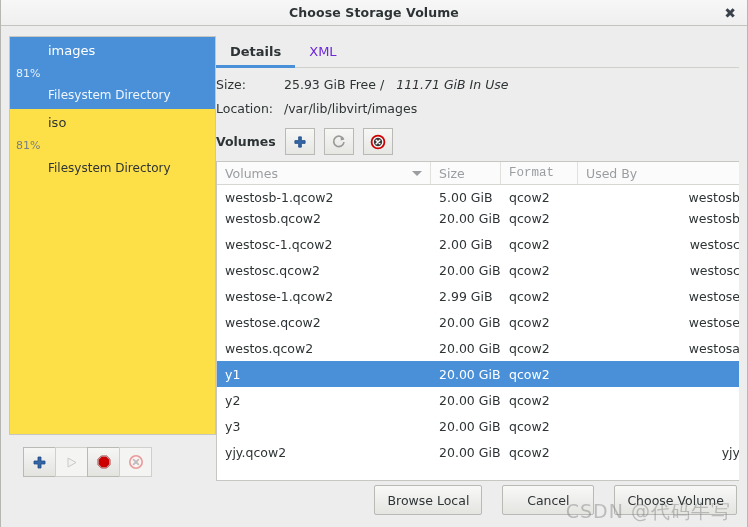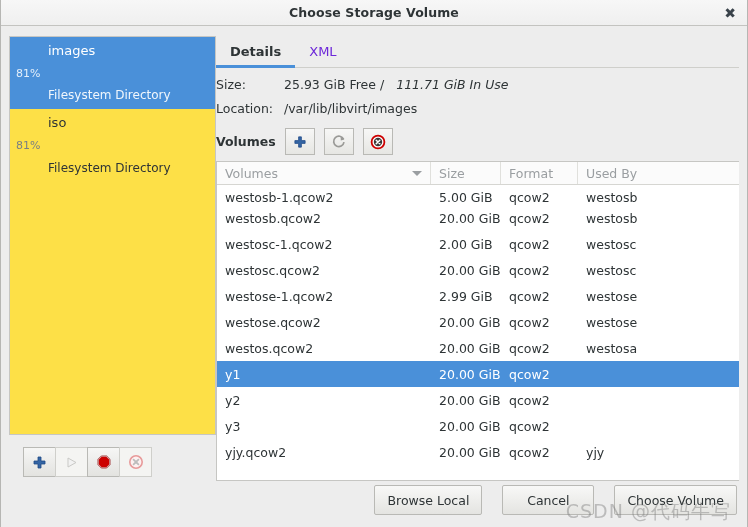--- a/index.html
+++ b/index.html
@@ -195,21 +195,21 @@
     font-size: 12.5px;
     color: #9a9ea1;
     border-right: 1px solid #e0e0dc;
     cursor: pointer;
     position: relative;
     white-space: nowrap;
     overflow: hidden;
   }
   #thead .th.c0 { width: 214px; flex: 0 0 214px; justify-content: space-between; }
   #thead .th.c1 { width: 70px;  flex: 0 0 70px; }
-  #thead .th.c2 { width: 77px;  flex: 0 0 77px; }
+  #thead .th.c2 { width: 77px;  flex: 0 0 77px; font-family: Liberation Mono, monospace; }
   #thead .th.c3 { flex: 1; border-right: none; }
   .sort-arrow {
     width: 0; height: 0;
     border-left: 5px solid transparent;
     border-right: 5px solid transparent;
     border-top: 5px solid #9a9ea1;
     margin-left: 6px;
   }
   #tbody { flex: 1; overflow: hidden; }
   .row {
@@ -218,21 +218,21 @@
     align-items: center;
     font-size: 12.5px;
     cursor: pointer;
   }
   .row.partial { height: 20px; align-items: flex-end; }
   .row.selected { background: #4a90d9; color: #ffffff; }
   .row .td { padding: 0 8px; white-space: nowrap; overflow: hidden; }
   .row .td.c0 { width: 214px; flex: 0 0 214px; }
   .row .td.c1 { width: 70px;  flex: 0 0 70px; }
   .row .td.c2 { width: 77px;  flex: 0 0 77px; }
-  .row .td.c3 { flex: 1; }
+  .row .td.c3 { flex: 1; text-align: right; }
 
   
   #footer {
     height: 46px;
     min-height: 46px;
     display: flex;
     align-items: center;
     justify-content: flex-end;
     padding: 0 10px 8px 0;
     gap: 20px;

